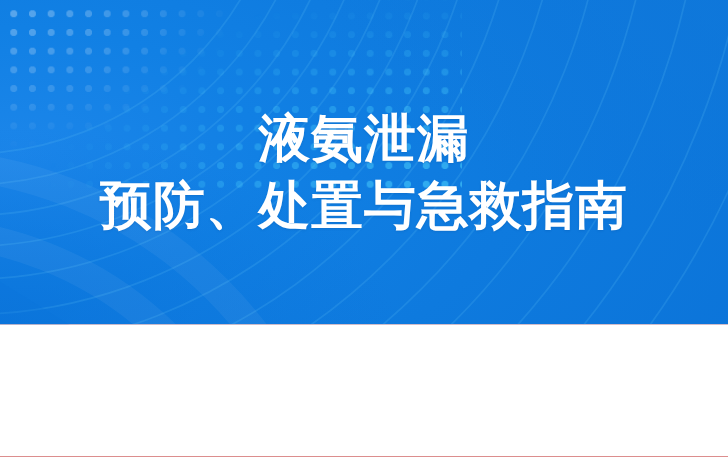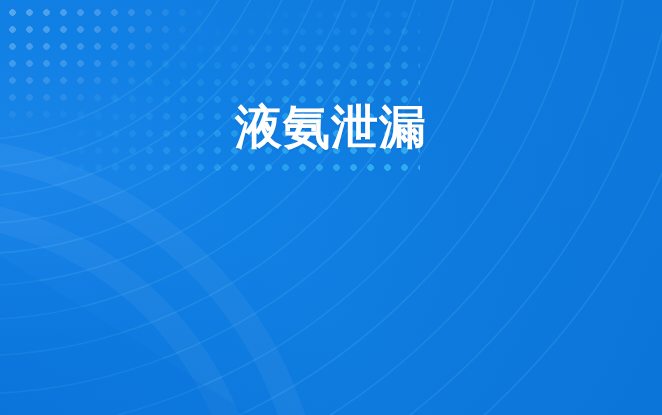--- a/index.html
+++ b/index.html
@@ -3,21 +3,21 @@
 <meta charset="utf-8">
 <style>
   html, body {
     margin: 0;
     padding: 0;
     background: #ffffff;
   }
   #poster {
     position: relative;
     width: 662px;
-    height: 415px;
+    height: 295px;
     overflow: hidden;
     background: #b91c1c;
     font-family: "DejaVu Sans", "Liberation Sans", sans-serif;
   }
 
   
   .layer {
     position: absolute;
     inset: 0;
     pointer-events: none;
@@ -114,15 +114,16 @@
       <circle cx="-80" cy="540" r="392"></circle>
     </g>
     <path d="M -10 250 Q 120 330 250 415 L -10 415 Z" fill="#0a74d9" fill-opacity="0.30"></path>
   </svg>
 
   <div class="layer dots dots-tl"></div>
   <div class="layer dots dots-br"></div>
 
   <div class="title-block">
     <span class="title-line">液氨泄漏</span>
+    <span class="title-line">预防、处置与急救指南</span>
   </div>
 
 </div>
 
 </body></html>

